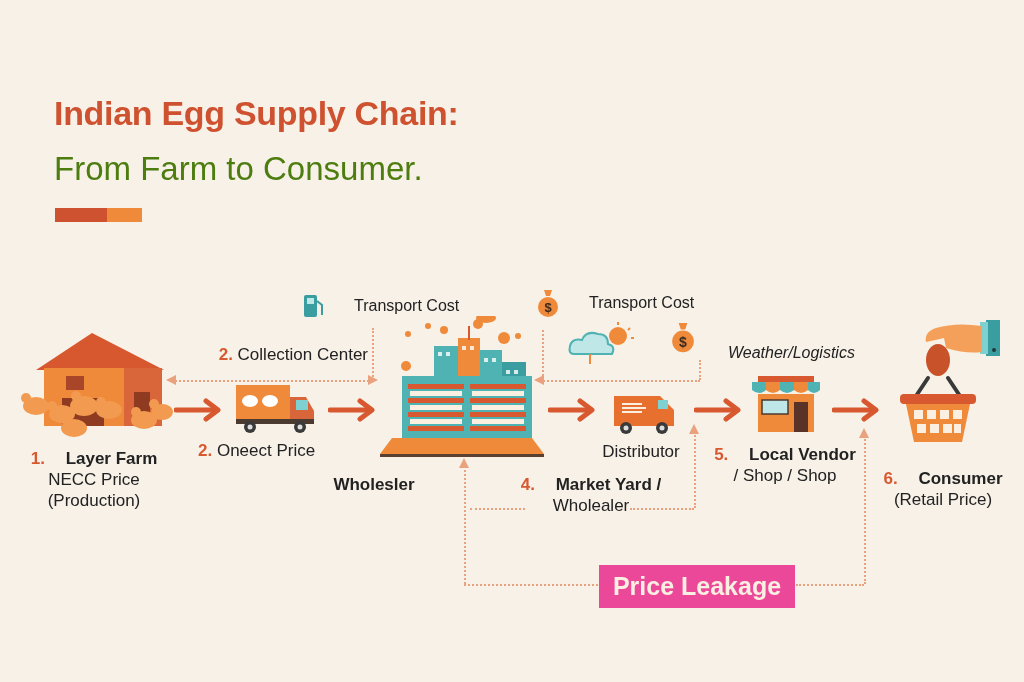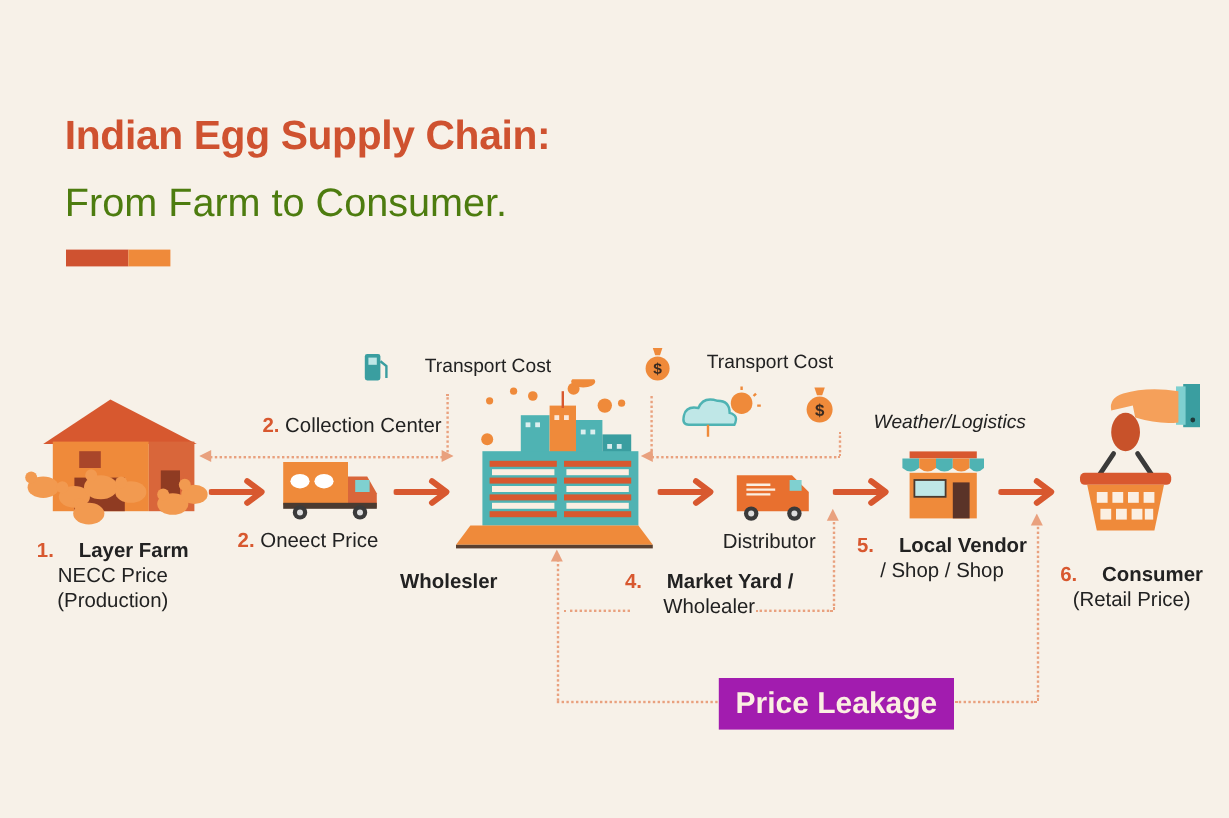--- a/index.html
+++ b/index.html
@@ -28,21 +28,21 @@
   .label .num { color: #d8582f; font-weight: bold; }
   .label .main { font-weight: bold; padding-left: 16px; }
   .small-label { font-size: 16px; white-space: nowrap; color: #222; margin-left: 24px; }
 
   .arrow { position: absolute; height: 24px; }
   .dashed-h { position: absolute; border-top: 2px dotted #e9a17e; height: 0; }
   .dashed-v { position: absolute; border-left: 2px dotted #e9a17e; width: 0; }
 
   .leak-box {
     left: 599px; top: 565px; width: 196px; height: 43px;
-    background: #a21caf; color: #fbefe2;
+    background: #ec4899; color: #fbefe2;
     font-size: 25px; font-weight: bold;
     display: flex; align-items: center; justify-content: center;
   }
 </style>
 </head>
 <body>
 
 <div class="abs title">Indian Egg Supply Chain:</div>
 <div class="abs subtitle">From Farm to Consumer.</div>
 <div class="abs title-bar">

